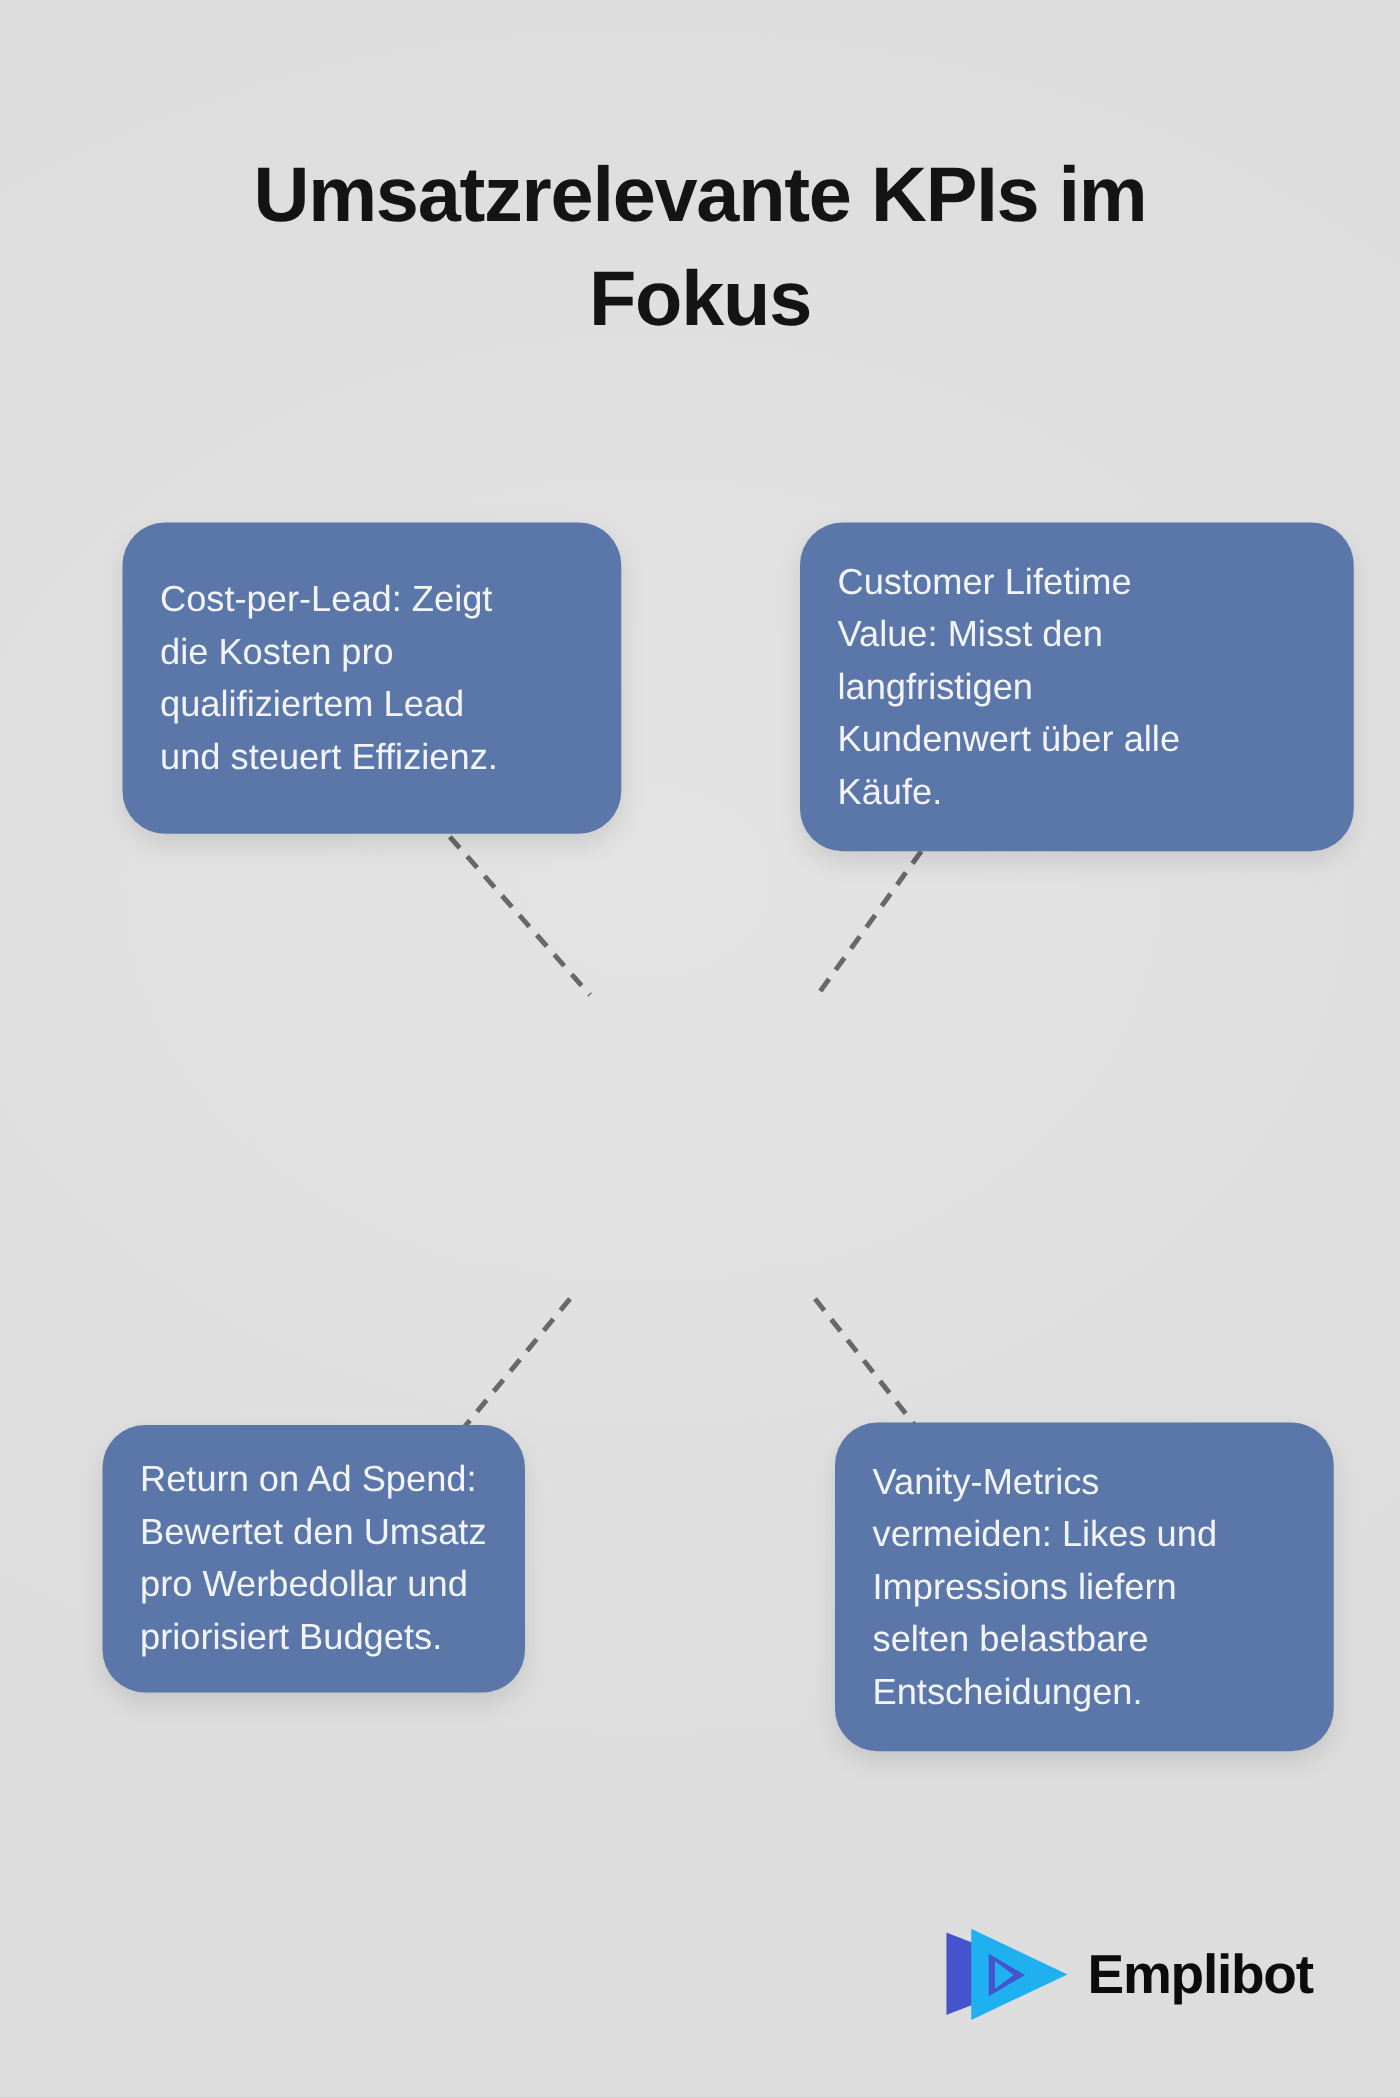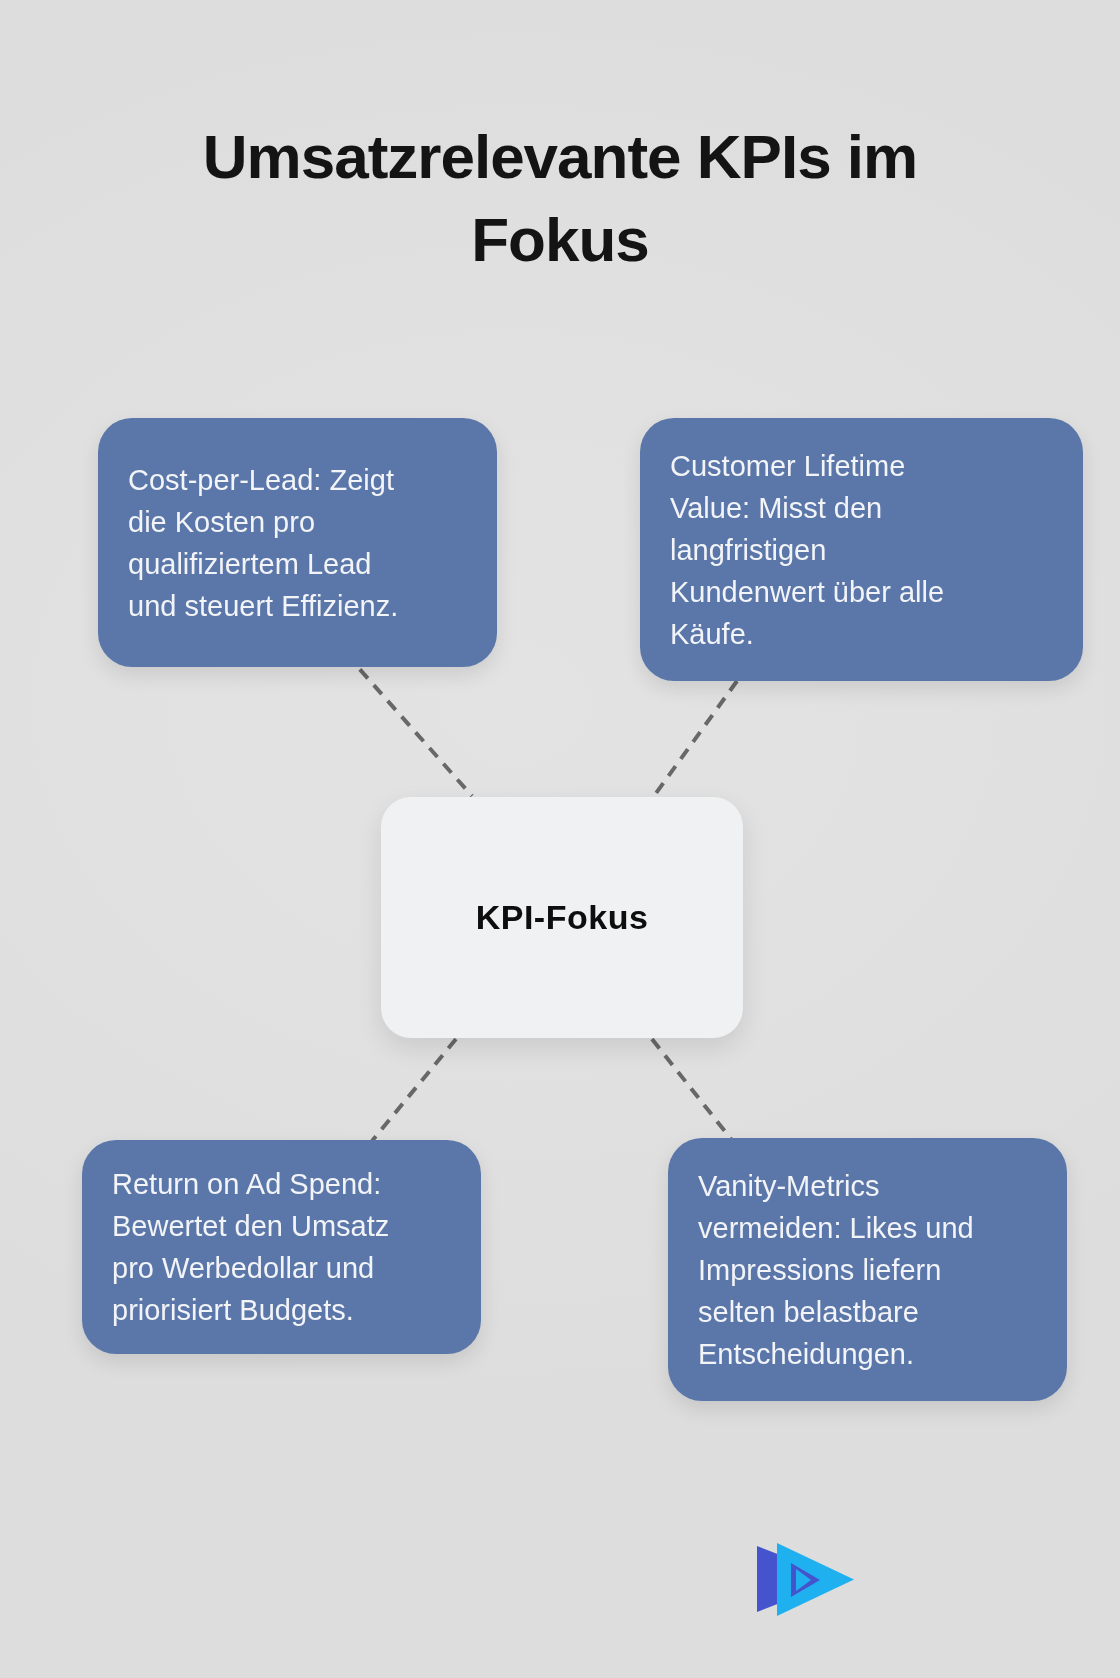--- a/index.html
+++ b/index.html
@@ -47,21 +47,21 @@
   .node-text {
     padding: 0 16px 0 30px;
     font-size: 29px;
     line-height: 42px;
     color: #F2F4F8;
     white-space: pre-line;
   }
 
   .node-tl { left: 82px;  top: 418px;  width: 399px; height: 249px; margin-left: 16px; }
   .node-tr { left: 640px; top: 418px;  width: 443px; height: 263px; }
-  .node-bl { left: 82px;  top: 1140px; width: 399px; height: 214px; }
+  .node-bl { left: 82px;  top: 1140px; width: 338px; height: 214px; }
   .node-br { left: 640px; top: 1138px; width: 399px; height: 263px; margin-left: 28px; }
 
   .center-node {
     position: absolute;
     left: 381px; top: 797px;
     width: 362px; height: 241px;
     background: #F0F1F2;
     border-radius: 30px;
     box-shadow: 0 10px 26px rgba(0,0,0,0.10);
     display: flex;
@@ -113,23 +113,20 @@
   </div>
 
   <div class="node node-tr">
     <div class="node-text">Customer Lifetime
 Value: Misst den
 langfristigen
 Kundenwert über alle
 Käufe.</div>
   </div>
 
-  <div class="center-node">
-    <div class="center-label">KPI-Fokus</div>
-  </div>
 
   <div class="node node-bl">
     <div class="node-text">Return on Ad Spend:
 Bewertet den Umsatz
 pro Werbedollar und
 priorisiert Budgets.</div>
   </div>
 
   <div class="node node-br">
     <div class="node-text">Vanity-Metrics
@@ -139,15 +136,16 @@
 Entscheidungen.</div>
   </div>
 
   <div class="logo">
     <svg width="97" height="73" viewBox="0 0 97 73" xmlns="http://www.w3.org/2000/svg">
       <polygon points="0,3 0,69 85,36" fill="#4554CD"></polygon>
       <polygon points="20,0 20,73 97,36.5" fill="#1FB1EF"></polygon>
       <polygon points="34,20 34,54 63,37" fill="#4554CD"></polygon>
       <polygon points="39,26 39,48 54,37" fill="#1FB1EF"></polygon>
     </svg>
+    <span class="logo-text">Emplibot</span>
   </div>
 
 </div>
 
 </body></html>

